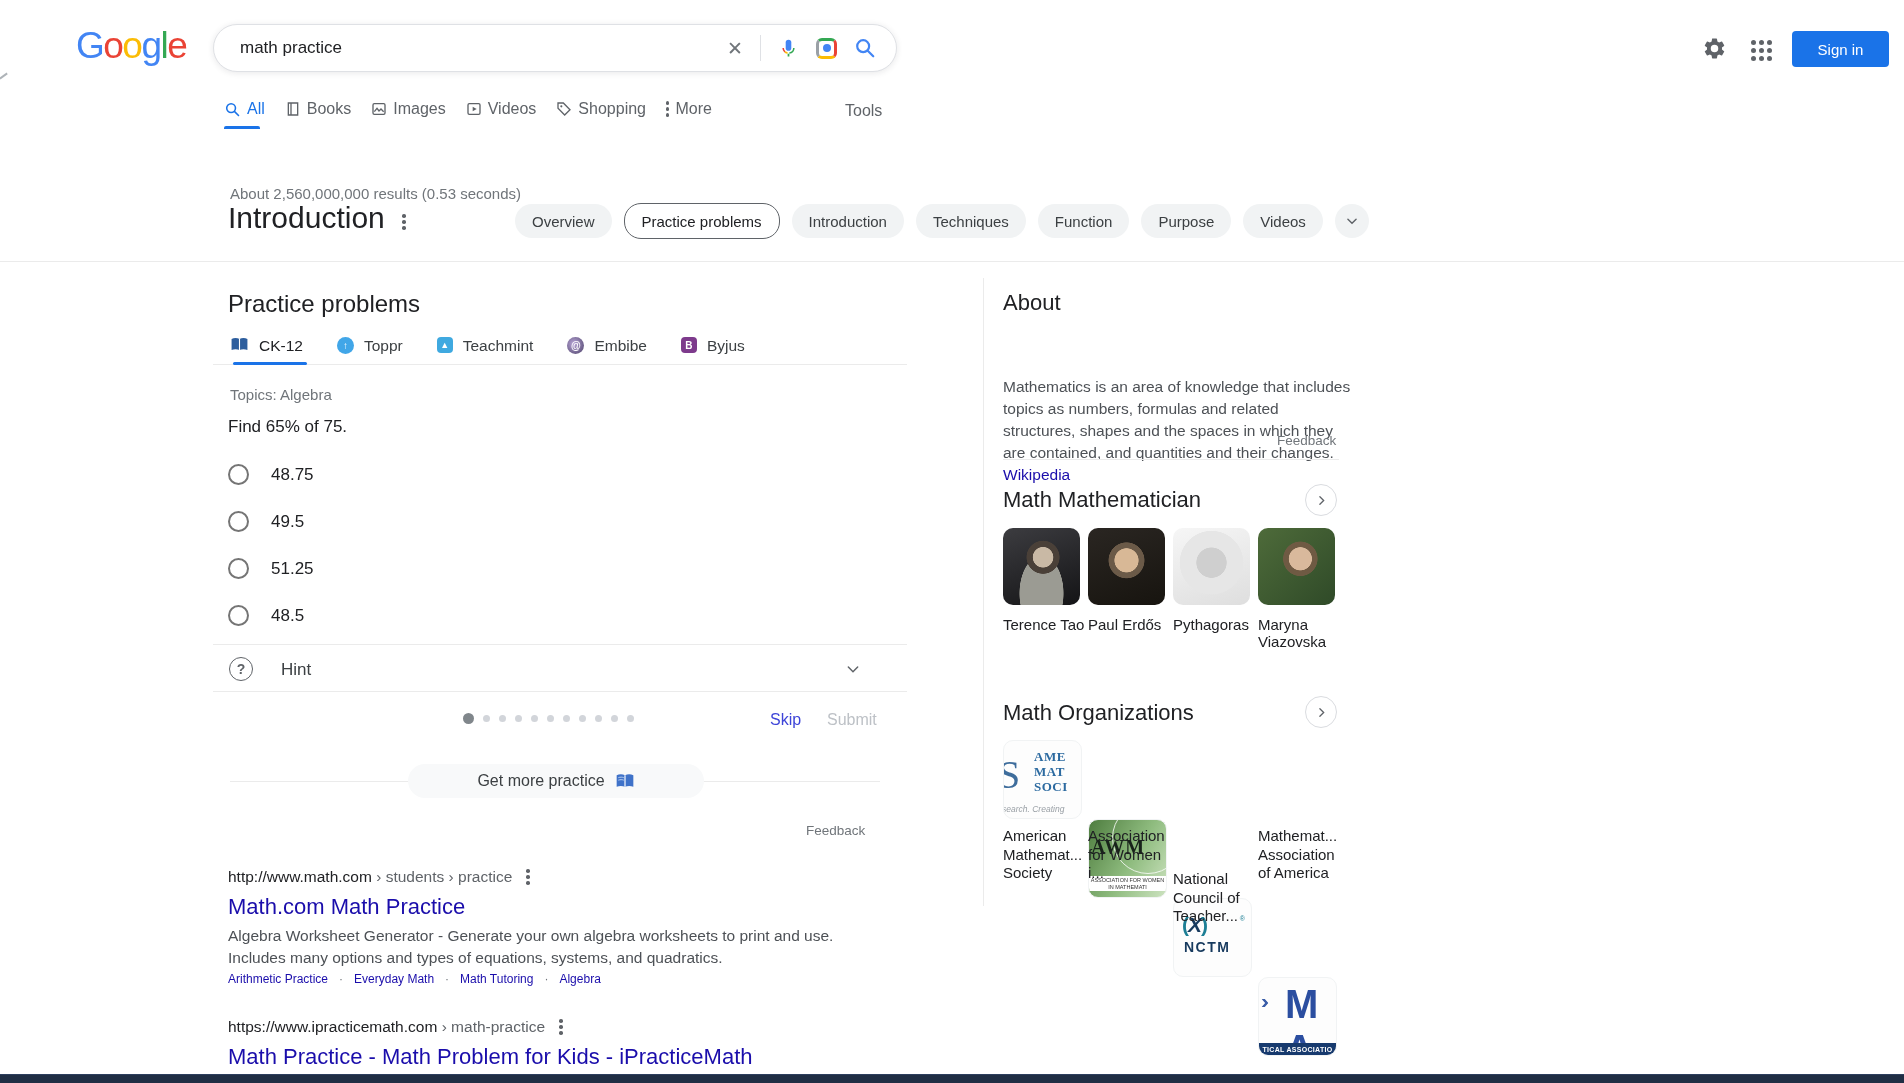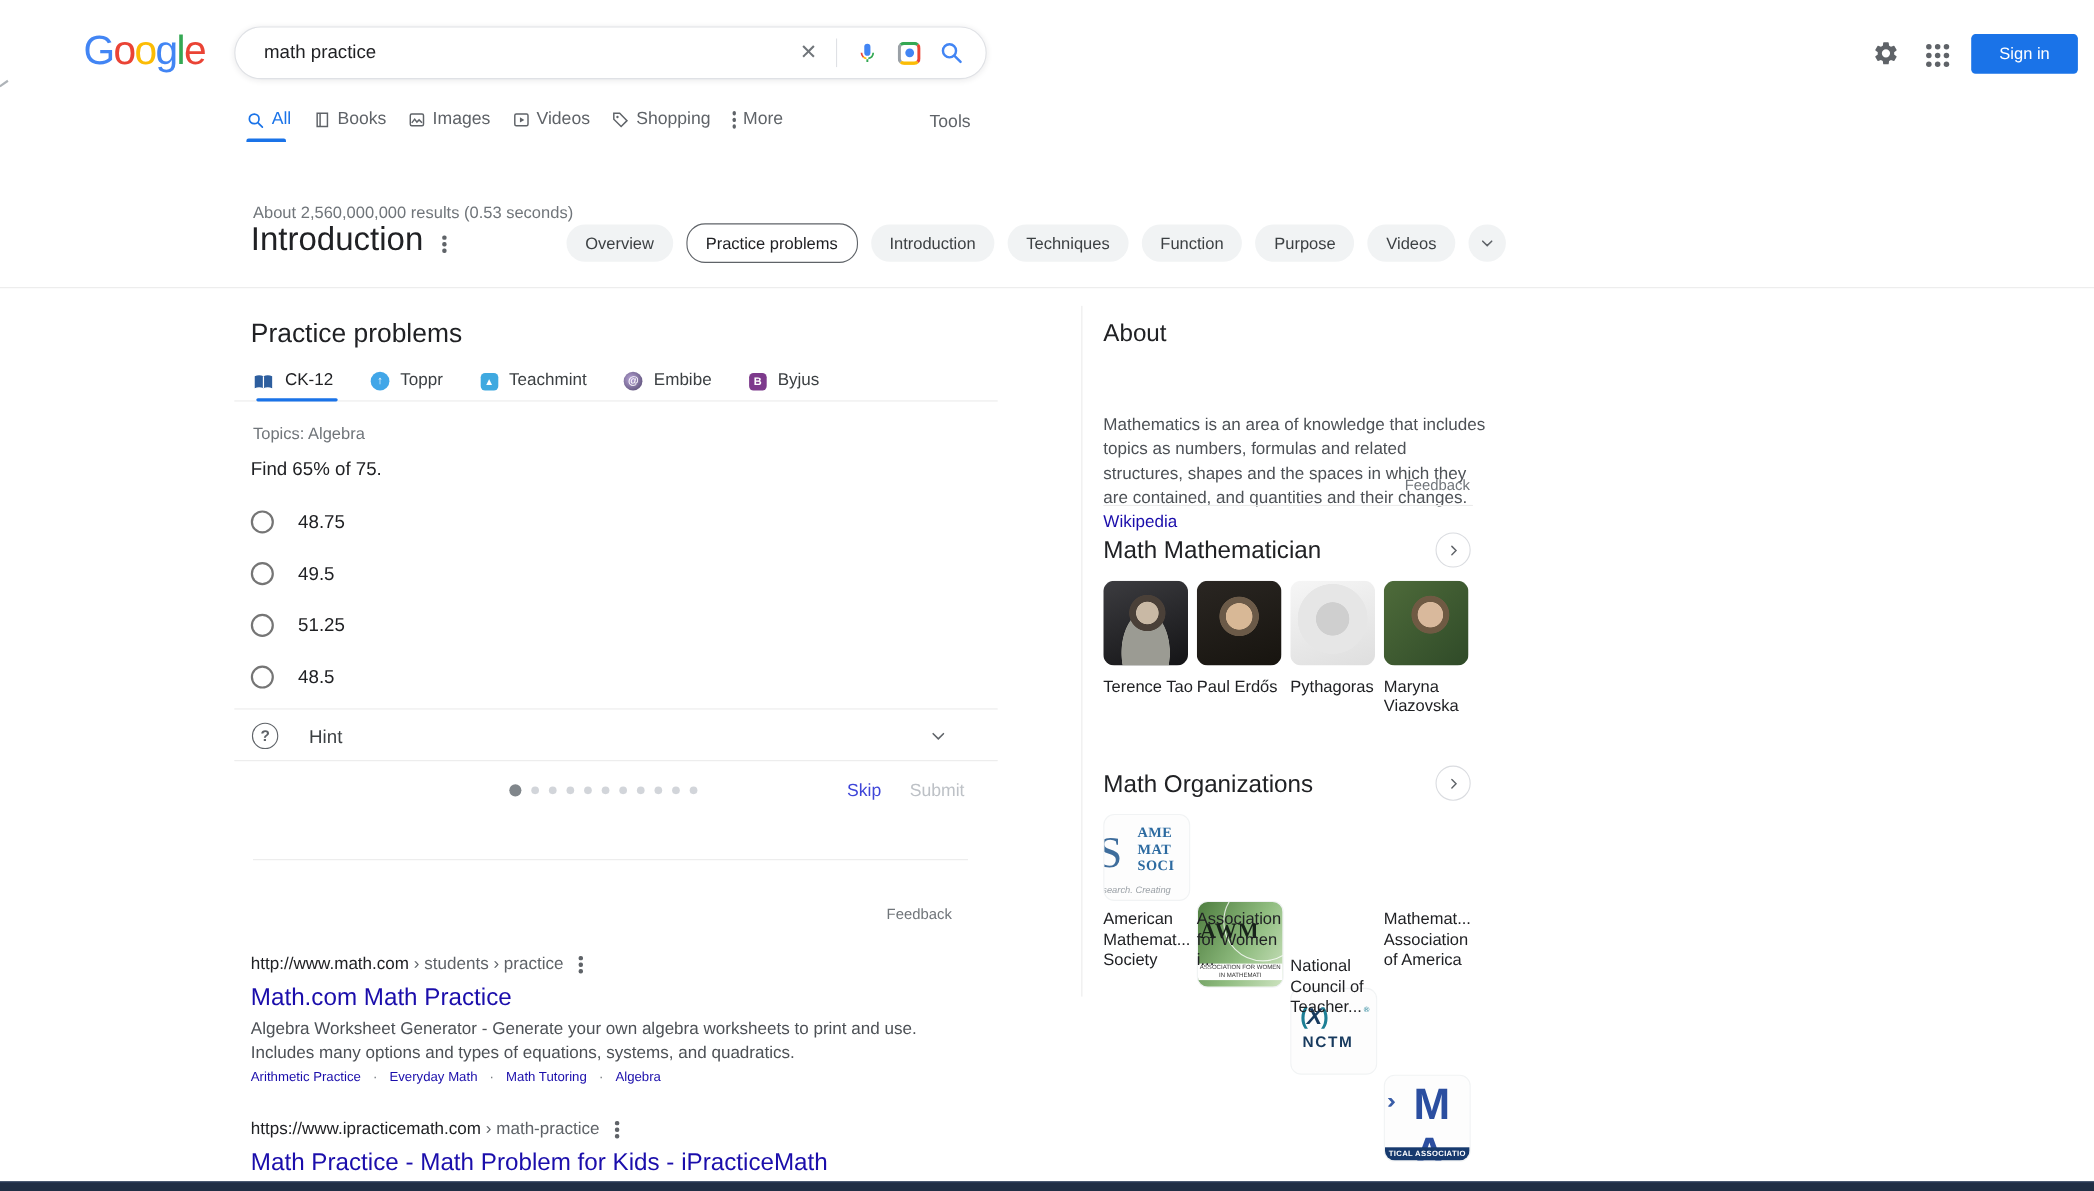--- a/index.html
+++ b/index.html
@@ -31,21 +31,21 @@
   .vdots i{width:3.5px;height:3.5px;border-radius:50%;background:#5f6368;}
   .chips{left:515px;top:203px;display:flex;gap:12px;align-items:center;}
   .chip{height:34px;border-radius:17px;background:#f1f3f4;color:#3c4043;font-size:15px;
         display:flex;align-items:center;padding:0 17px;white-space:nowrap;}
   .chip.selected{background:#fff;border:1px solid #5f6368;color:#202124;}
   .chip-circle{width:34px;height:34px;border-radius:50%;background:#f1f3f4;display:flex;align-items:center;justify-content:center;}
   .hr{background:#ebebeb;height:1px;}
   
   .pp-title{left:228px;top:290px;font-size:24px;color:#202124;}
   .sources{left:230px;top:337px;display:flex;gap:34px;align-items:center;}
-  .source{display:flex;align-items:flex-end;gap:10px;font-size:15.5px;color:#3c4043;}
+  .source{display:flex;align-items:flex-start;gap:10px;font-size:15.5px;color:#3c4043;}
   .source.active{color:#202124;}
   .src-underline{left:233px;top:362px;width:74px;height:3px;background:#1a73e8;border-radius:2px;}
   .topics{left:230px;top:386px;font-size:15px;color:#70757a;}
   .question{left:228px;top:417px;font-size:17px;color:#202124;}
   .opt{left:228px;display:flex;align-items:center;gap:22px;font-size:17px;color:#202124;}
   .radio{width:17px;height:17px;border:2px solid #757575;border-radius:50%;background:#fff;}
   .hintlbl{font-size:17px;color:#3c4043;}
   .qcircle{width:22px;height:22px;border:1.7px solid #5f6368;border-radius:50%;color:#5f6368;
            font-size:14px;font-weight:bold;display:flex;align-items:center;justify-content:center;}
   .dotsrow{left:463px;top:712px;display:flex;align-items:center;gap:9px;height:12px;}
@@ -299,20 +299,28 @@
       <span class="pdot"></span>
       <span class="pdot"></span>
       <span class="pdot"></span>
       <span class="pdot"></span>
       <span class="pdot"></span>
     </div>
   <div class="abs skip" style="left:770px;top:711px;">Skip</div>
   <div class="abs submit" style="left:827px;top:711px;">Submit</div>
 
   <div class="abs hr" style="left:230px;top:781px;width:650px;"></div>
+  <div class="abs pill">
+    <span>Get more practice</span>
+    <svg width="20" height="16" viewBox="0 0 24 18">
+        <path d="M12 2C9 0.5 5 0.5 2 2v14c3-1.5 7-1.5 10 0 3-1.5 7-1.5 10 0V2c-3-1.5-7-1.5-10 0z" fill="#3f72c9"></path>
+        <line x1="12" y1="2" x2="12" y2="16" stroke="#fff" stroke-width="1.4"></line>
+        <path d="M4 5c2.3-.8 4.6-.8 6.5 0M4 8c2.3-.8 4.6-.8 6.5 0" stroke="#cfe0f7" stroke-width="1" fill="none"></path>
+      </svg>
+  </div>
 
   <div class="abs feedback" style="left:806px;top:823px;">Feedback</div>
 
   <div class="abs urlline" style="left:228px;top:868px;">
     <span><span>http://www.math.com</span> <span class="crumb">› students › practice</span></span>
     <span class="vdots">
         <i></i>
         <i></i>
         <i></i>
       </span>

